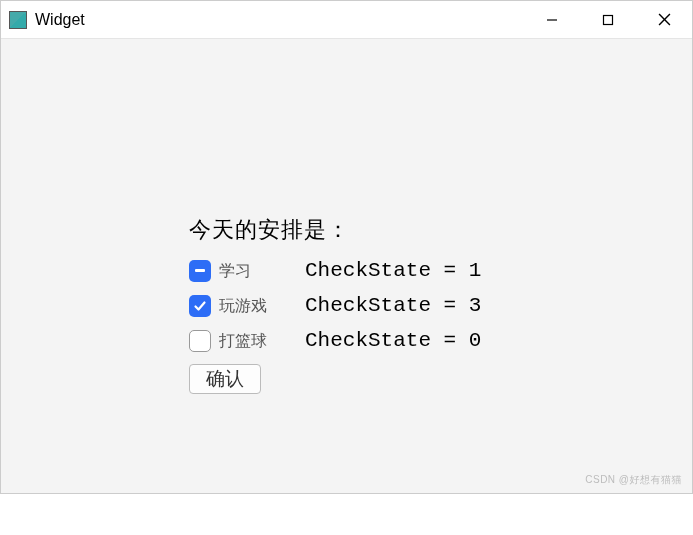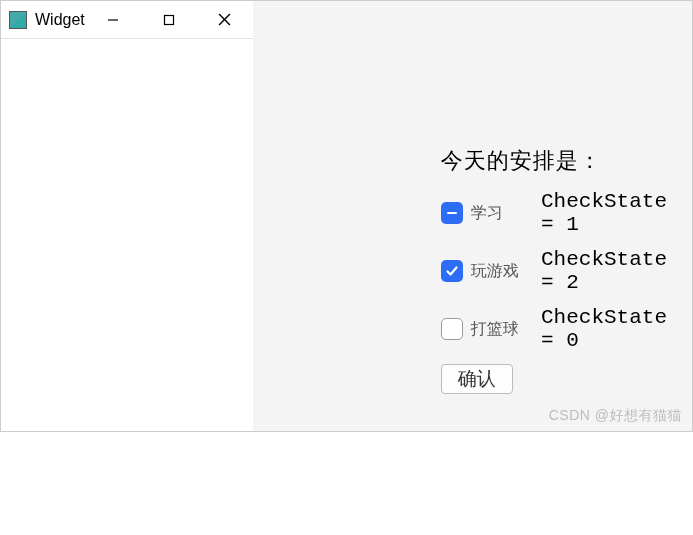--- a/index.html
+++ b/index.html
@@ -3,24 +3,24 @@
   <meta charset="utf-8">
   <style>
     * { box-sizing: border-box; }
     body {
       margin: 0;
       font-family: "Microsoft YaHei", "Segoe UI", sans-serif;
       background: #fff;
     }
     .window {
       width: 693px;
-      height: 432px;
+      height: 494px;
       border: 1px solid #ccc;
       display: flex;
-      flex-direction: row;
+      flex-direction: column;
       background: #fff;
     }
     .titlebar {
       height: 38px;
       display: flex;
       align-items: center;
       border-bottom: 1px solid #e5e5e5;
       padding: 0 0 0 8px;
     }
     .app-icon {
@@ -48,21 +48,21 @@
     }
     .titlebar-btn svg { display: block; }
     .content {
       flex: 1;
       position: relative;
       background: #f4f4f4;
     }
     .form-area {
       position: absolute;
       left: 188px;
-      top: 145px;
+      top: 176px;
     }
     .heading {
       font-size: 22px;
       color: #000;
       margin-bottom: 14px;
       letter-spacing: 1px;
     }
     .row {
       display: flex;
       align-items: center;
@@ -124,21 +124,21 @@
       cursor: default;
       display: flex;
       align-items: center;
       justify-content: center;
       color: #333;
     }
     .watermark {
       position: absolute;
       right: 10px;
       bottom: 6px;
-      font-size: 14px;
+      font-size: 10px;
       color: rgba(120,120,120,0.45);
       letter-spacing: 0.5px;
     }
   </style>
 </head>
 <body>
 
 <div class="window">
   <div class="titlebar">
     <div class="app-icon"></div>
@@ -176,21 +176,21 @@
 
       <div class="row">
         <div class="chk-group">
           <div class="chk checked">
             <svg viewBox="0 0 14 14">
                 <polyline points="2.5,7.5 5.5,10.5 11.5,3.5" fill="none" stroke="#fff" stroke-width="2.2" stroke-linecap="round" stroke-linejoin="round"></polyline>
               </svg>
           </div>
           <span class="chk-label">玩游戏</span>
         </div>
-        <span class="state-label">CheckState = 2</span>
+        <span class="state-label">CheckState = 3</span>
       </div>
 
       <div class="row">
         <div class="chk-group">
           <div class="chk unchecked"></div>
           <span class="chk-label">打篮球</span>
         </div>
         <span class="state-label">CheckState = 0</span>
       </div>
 

